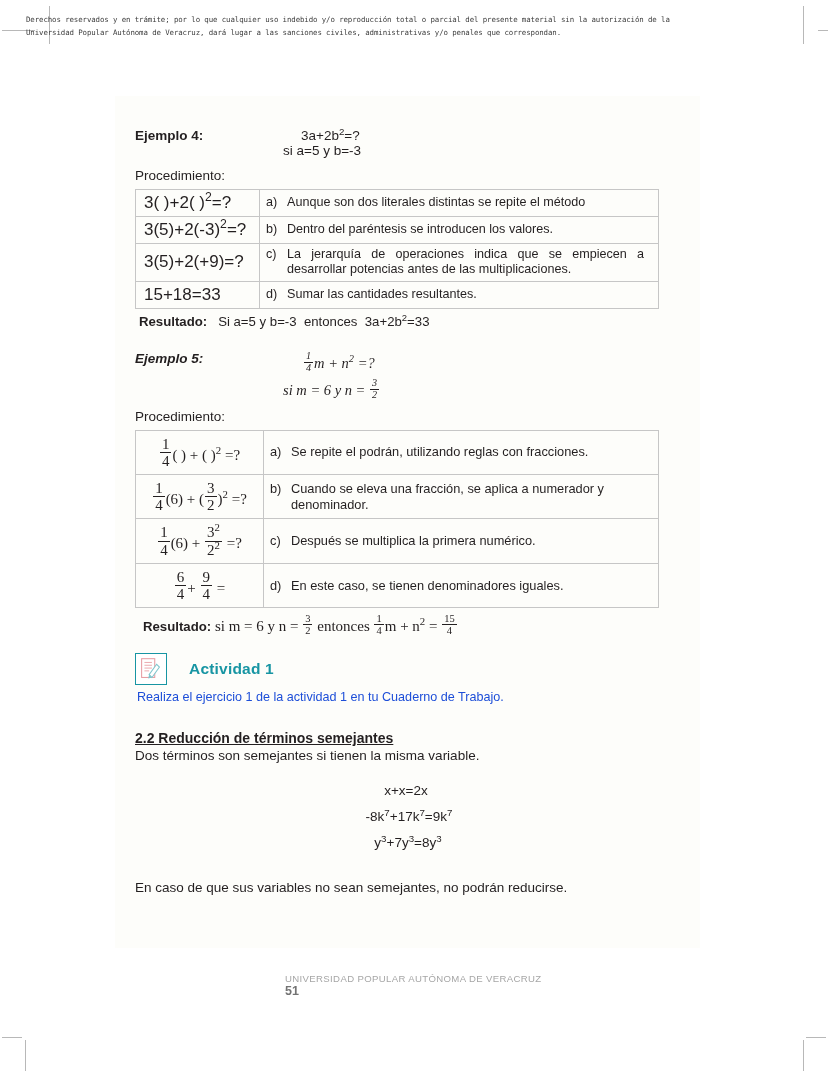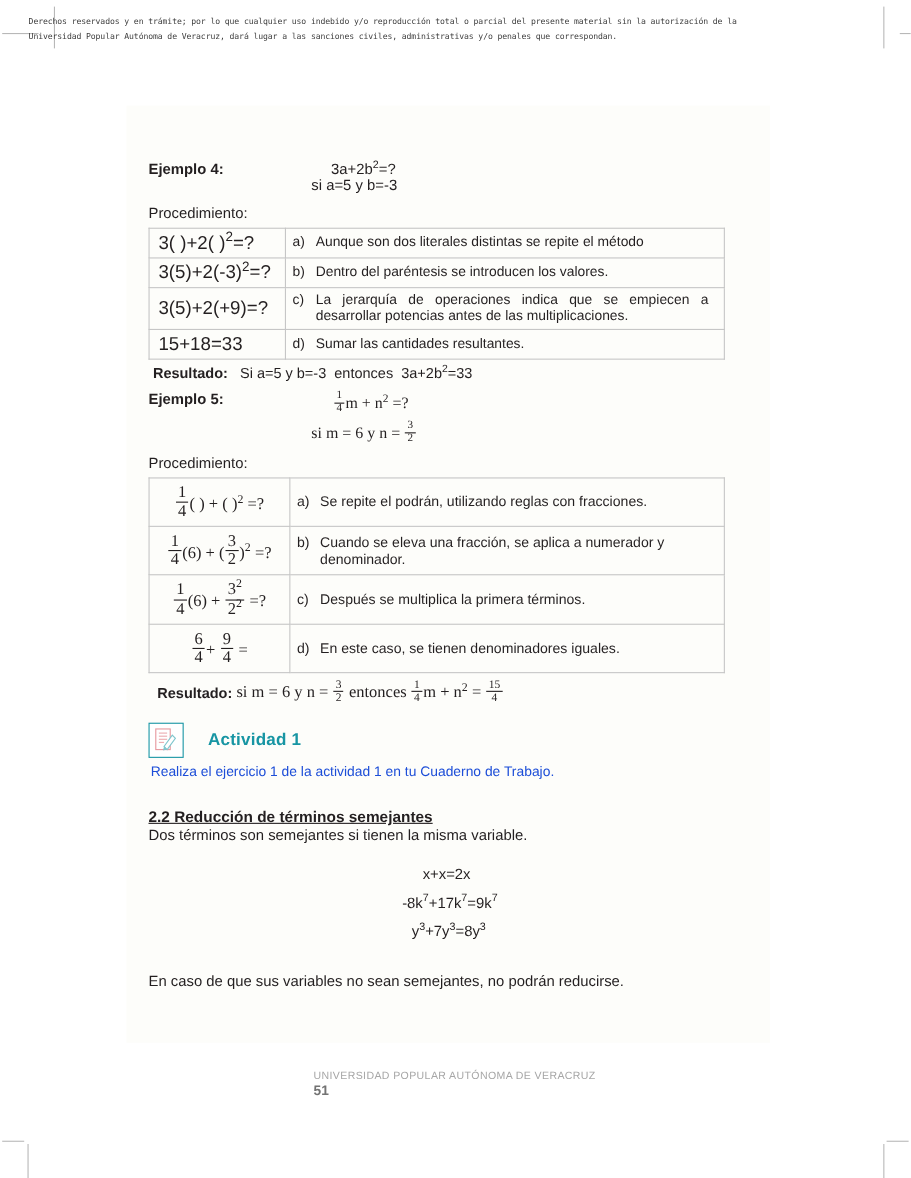--- a/index.html
+++ b/index.html
@@ -34,21 +34,21 @@
   }
 
   
   .content {
     position: absolute;
     left: 115px; top: 96px;
     width: 585px; height: 852px;
     background: #fdfdfa;
   }
 
-  .inner { position: absolute; left: 20px; top: 18px; width: 548px; }
+  .inner { position: absolute; left: 20px; top: 0; width: 548px; }
 
   
   sup { font-size: 0.72em; vertical-align: super; line-height: 0; }
   .serif { font-family: "Liberation Serif", serif; }
 
   .frac {
     display: inline-block;
     vertical-align: -0.42em;
     text-align: center;
     line-height: 1.08;
@@ -230,21 +230,21 @@
         </td>
       </tr>
     </tbody>
   </table>
 
   <div class="resultado">
     <b>Resultado:</b>
     <span>&nbsp; Si a=5 y b=-3&nbsp; entonces&nbsp; 3a+2b<sup>2</sup>=33</span>
   </div>
 
-  <div class="ex-row" style="margin-top:8px;">
+  <div class="ex-row" style="margin-top:22px;font-style:italic;">
     <div class="ex-label">Ejemplo 5:</div>
     <div class="ex-eq serif">
       <div class="line1"><span class="frac sm"><span class="num">1</span><span class="den">4</span></span>m + n<sup>2</sup> =?</div>
       <div class="line2" style="padding-left:0px;margin-top:4px;">si m = 6 y n = <span class="frac sm"><span class="num">3</span><span class="den">2</span></span></div>
     </div>
   </div>
 
   <div class="proc" style="margin-top:8px;">Procedimiento:</div>
 
   <table class="proc-table" id="table-ej5">
@@ -263,21 +263,21 @@
         </td>
         <td class="rhs">
           <span class="marker">b)</span><span class="rtext">Cuando se eleva una fracción, se aplica a numerador y denominador.</span>
         </td>
       </tr>
       <tr>
         <td class="lhs">
           <span class="frac"><span class="num">1</span><span class="den">4</span></span>(6) + <span class="frac"><span class="num">3<sup>2</sup></span><span class="den">2<sup>2</sup></span></span> =?
         </td>
         <td class="rhs">
-          <span class="marker">c)</span><span class="rtext">Después se multiplica la primera  términos.</span>
+          <span class="marker">c)</span><span class="rtext">Después se multiplica la primera  numérico.</span>
         </td>
       </tr>
       <tr>
         <td class="lhs">
           <span class="frac"><span class="num">6</span><span class="den">4</span></span>+ <span class="frac"><span class="num">9</span><span class="den">4</span></span> =
         </td>
         <td class="rhs">
           <span class="marker">d)</span><span class="rtext">En este caso, se tienen denominadores iguales.</span>
         </td>
       </tr>

